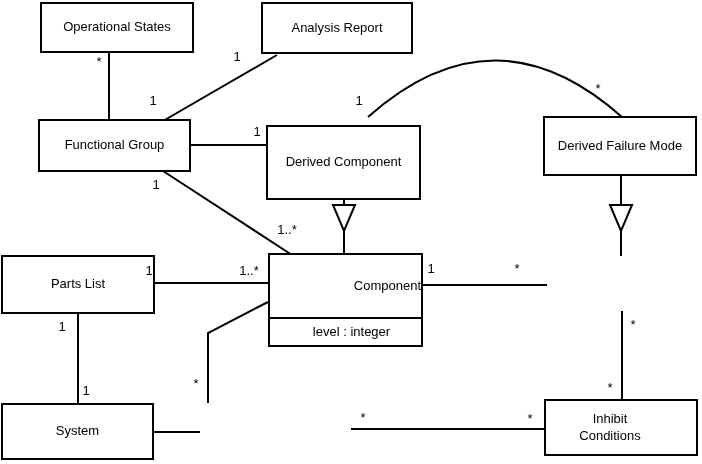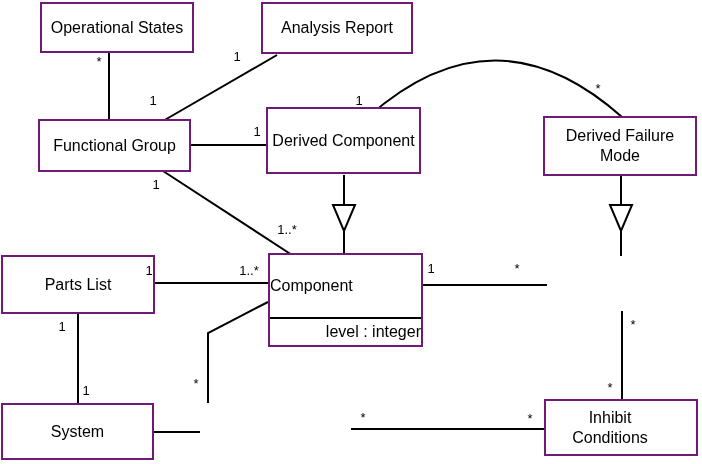--- a/index.html
+++ b/index.html
@@ -9,33 +9,33 @@
     background:#ffffff;
     font-family:"Liberation Sans", sans-serif;
     color:#000000;
     overflow:hidden;
   }
   .lines { position:absolute; left:0; top:0; width:702px; height:464px; }
   .cbox {
     position:absolute;
     box-sizing:border-box;
     background:#ffffff;
-    border:2px solid #701a75;
+    border:2px solid #000000;
     display:flex;
     align-items:center;
     justify-content:center;
-    font-size:16px;
+    font-size:13px;
     line-height:1.25;
     text-align:center;
   }
   .cbox.col { flex-direction:column; align-items:stretch; justify-content:flex-start; padding:0; }
-  .compartment { box-sizing:border-box; display:flex; align-items:center; justify-content:flex-start; }
+  .compartment { box-sizing:border-box; display:flex; align-items:center; justify-content:flex-end; }
   .compartment.attrs {
     border-top:2px solid #000000;
-    justify-content:flex-end;
+    justify-content:center;
     padding-left:12px;
     flex:1;
   }
   .cbox.align-left { justify-content:flex-start; padding-left:26px; text-align:center; }
   .cbox.align-left .wrapname { display:inline-block; max-width:76px; }
   .mult {
     position:absolute;
     font-size:13px;
     transform:translate(-50%,-50%);
     white-space:nowrap;
@@ -74,21 +74,21 @@
   </div>
 
   <div class="cbox" style="left:261px; top:2px; width:152px; height:52px">
     <span>Analysis Report</span>
   </div>
 
   <div class="cbox" style="left:38px; top:119px; width:153px; height:53px">
     <span>Functional Group</span>
   </div>
 
-  <div class="cbox" style="left:266px; top:107px; width:155px; height:67px">
+  <div class="cbox" style="left:266px; top:125px; width:155px; height:75px">
     <span>Derived Component</span>
   </div>
 
   <div class="cbox" style="left:1px; top:255px; width:154px; height:59px">
     <span>Parts List</span>
   </div>
 
   <div class="cbox" style="left:543px; top:116px; width:154px; height:60px">
     <span>Derived Failure Mode</span>
   </div>

